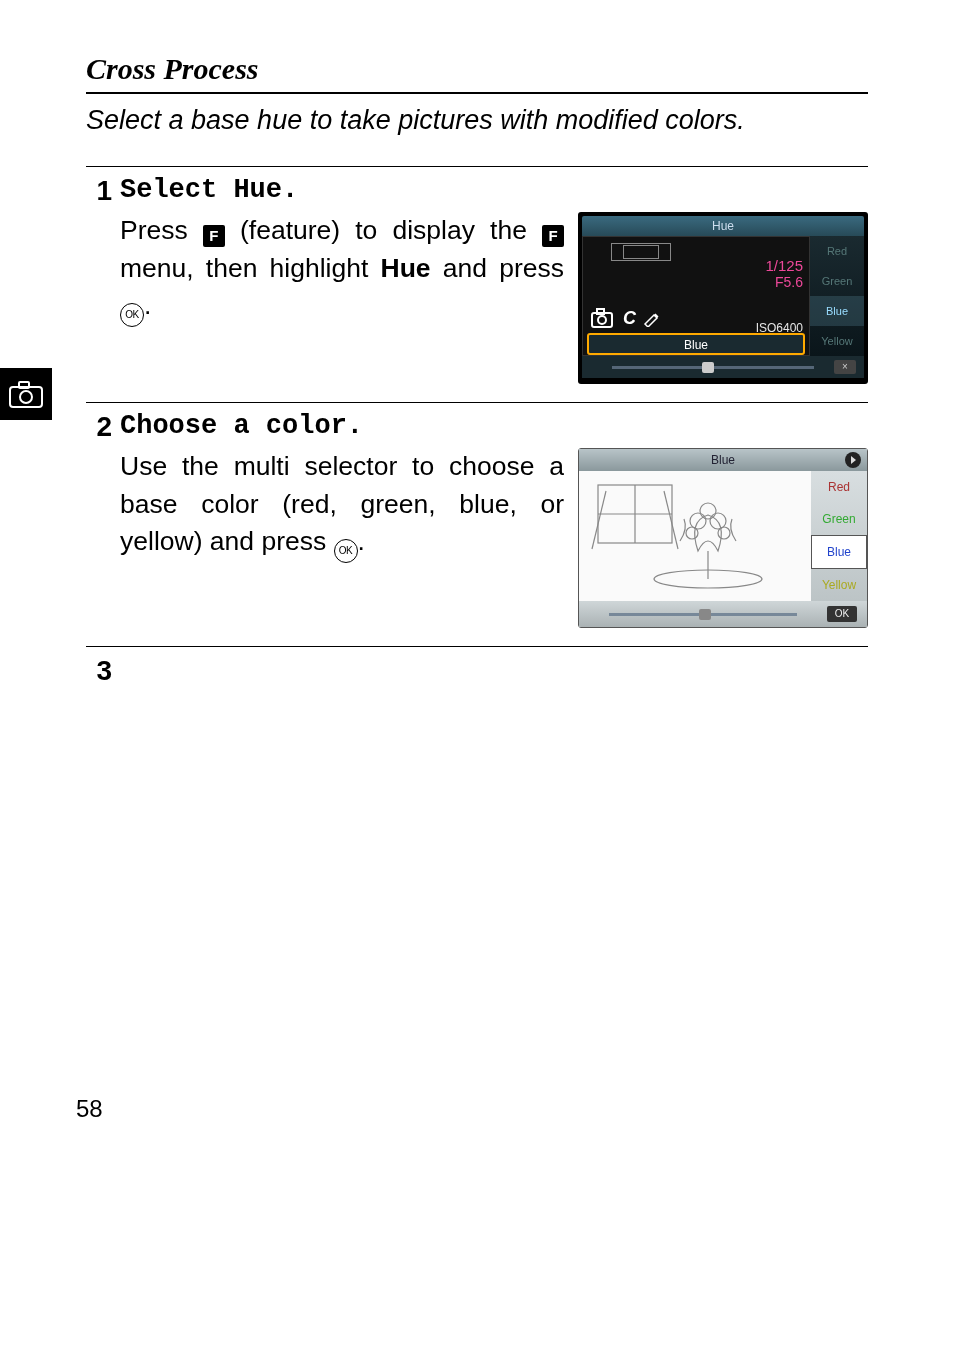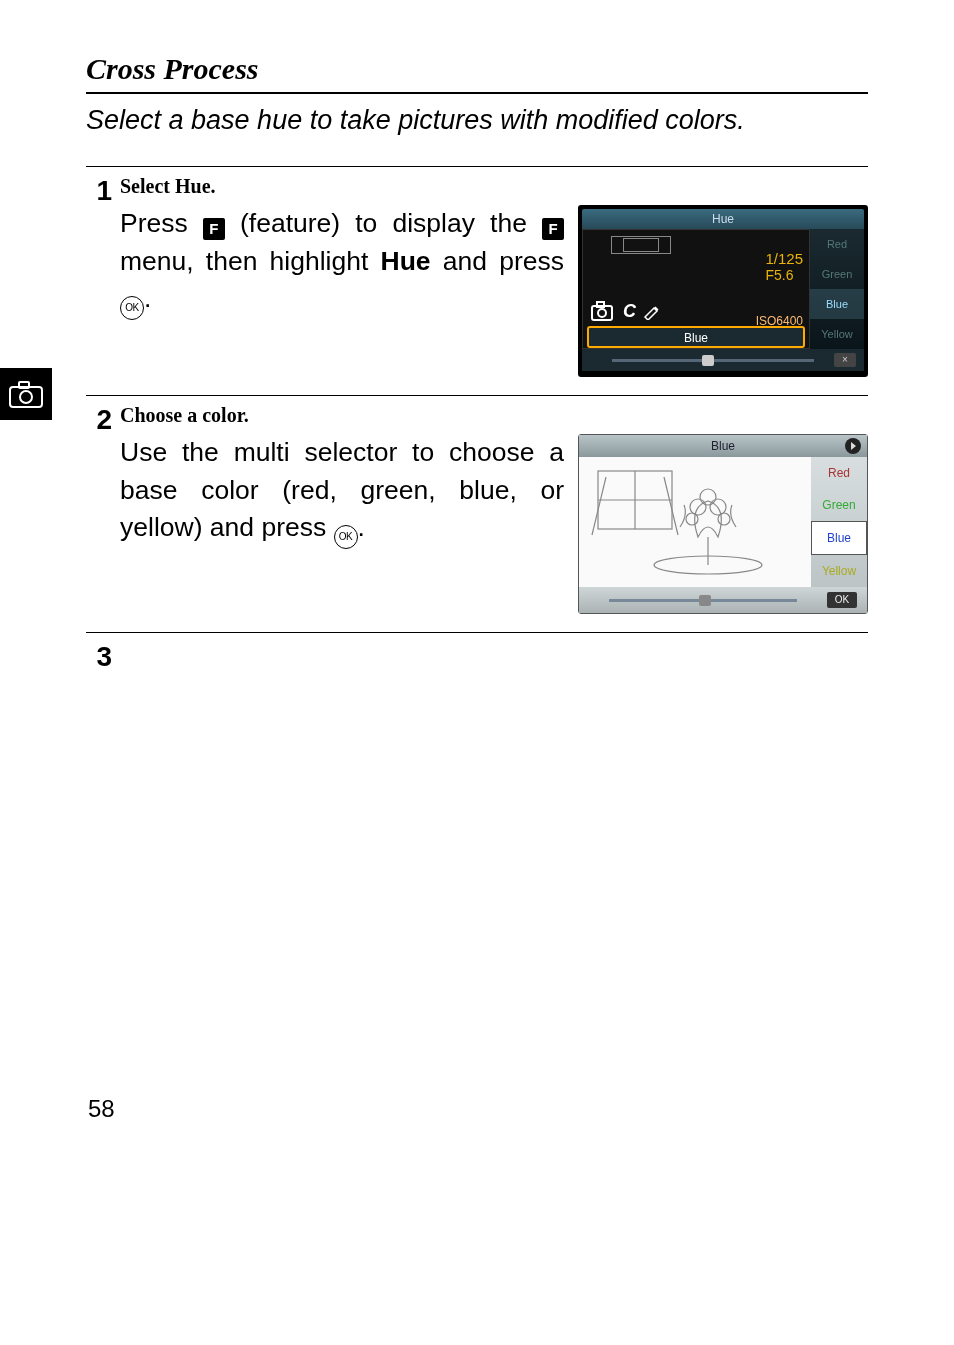--- a/index.html
+++ b/index.html
@@ -6,21 +6,21 @@
   html, body { width: 954px; height: 1345px; background: #fff; font-family: Georgia, 'Times New Roman', serif; color: #000; }
   .page { position: relative; width: 954px; height: 1163px; padding: 52px 86px 40px 86px; }
 
   .heading { font-style: italic; font-weight: bold; font-size: 30px; margin-bottom: 6px; font-family: Georgia, serif;}
   .hr { border: none; border-bottom: 2px solid #000; margin-bottom: 8px; }
   .intro { font-size: 27px; line-height: 1.35; margin-bottom: 28px; font-family: Arial, Helvetica, sans-serif; font-style: italic;}
 
   .step { border-top: 1px solid #000; padding-top: 8px; margin-top: 18px; display: flex; }
   .step-num { flex: 0 0 34px; font-weight: bold; font-size: 28px; text-align: right; padding-right: 8px; font-family: Arial, Helvetica, sans-serif;}
   .step-body { flex: 1; }
-  .step-title { font-weight: bold; font-size: 20px; margin-bottom: 6px; font-family: Liberation Serif, serif;}
+  .step-title { font-weight: bold; font-size: 27px; margin-bottom: 6px; font-family: Liberation Mono, monospace;}
   .step-text { font-size: 26.5px; line-height: 1.4; text-align: justify; font-family: Arial, Helvetica, sans-serif;}
   .with-image { display: flex; gap: 14px; margin-top: 7px; }
   .text-col { flex: 1; }
   .img-col { flex: 0 0 auto; }
 
   .bold { font-weight: bold; }
 
   
   .f-square {
     display: inline-flex; width: 22px; height: 22px; background: #000; color: #fff;
@@ -43,23 +43,23 @@
 
   
   .scr { background: #000; border-radius: 3px; position: relative; font-family: Arial, sans-serif; }
   .scr1 { width: 290px; height: 172px; padding: 4px; }
   .scr1 .topbar { height: 20px; background: linear-gradient(#3a6a7f,#274a58); color: #cde; font-size: 12px; text-align: center; line-height: 20px; border-radius:2px 2px 0 0;}
   .scr1 .main { display: flex; height: 120px; }
   .scr1 .left { flex: 1; background: #111; position: relative; border: 1px solid #333; }
   .scr1 .left .focus { position:absolute; top:6px; left:28px; width:60px; height:18px; border:1px solid #888;}
   .scr1 .left .focus2 { position:absolute; top:8px; left:40px; width:36px; height:14px; border:1px solid #888;}
   .scr1 .left .modeicon { position:absolute; bottom:26px; left:8px; color:#fff; font-size:18px; font-weight:bold; display:flex; align-items:center; gap:6px;}
-  .scr1 .left .exp { position:absolute; right:6px; top:20px; text-align:left; color:#eab308; font-size:14px;}
+  .scr1 .left .exp { position:absolute; right:6px; top:20px; text-align:right; color:#ec4899; font-size:14px;}
   .scr1 .left .exp .r1{ font-size:15px;}
-  .scr1 .left .iso { position:absolute; right:6px; bottom:20px; color:#fdba74; font-size:12px;}
+  .scr1 .left .iso { position:absolute; right:6px; bottom:20px; color:#e5e5e5; font-size:12px;}
   .scr1 .left .sel { position:absolute; left:4px; right:4px; bottom:0; height:22px; border:2px solid #fa0; background:#1a2a30; color:#fff; font-size:12px; text-align:center; line-height:20px; border-radius:3px;}
   .scr1 .right { width: 54px; background:linear-gradient(#1a2a30,#0a151a); display:flex; flex-direction:column; }
   .scr1 .right div { flex:1; display:flex; align-items:center; justify-content:center; font-size:11px; color:#577;}
   .scr1 .right .active { background: rgba(100,150,170,0.25); color:#9df;}
   .scr1 .btmbar { height:22px; background:#1a2a30; position:relative;}
   .scr1 .btmbar .slider { position:absolute; left:30px; right:50px; top:10px; height:3px; background:#567;}
   .scr1 .btmbar .thumb { position:absolute; left:120px; top:6px; width:12px; height:11px; background:#ccc; border-radius:2px;}
   .scr1 .btmbar .x { position:absolute; right:8px; top:4px; width:22px; height:14px; background:#444; border-radius:2px; color:#ccc; font-size:10px; text-align:center; line-height:14px;}
 
   
@@ -72,21 +72,21 @@
   .scr2 .side { width:56px; background:linear-gradient(#d8dee0,#bcc4c6); display:flex; flex-direction:column;}
   .scr2 .side div { flex:1; display:flex; align-items:center; justify-content:center; font-size:12px; color:#a33;}
   .scr2 .side .g { color:#3a3;} .scr2 .side .b { color:#24c; background:#fff; border:1px solid #555;} .scr2 .side .y{ color:#aa2;}
   .scr2 .btm { height:26px; background:linear-gradient(#cfd6d8,#aab2b4); position:relative;}
   .scr2 .btm .slider { position:absolute; left:30px; right:70px; top:12px; height:3px; background:#789;}
   .scr2 .btm .thumb { position:absolute; left:120px; top:8px; width:12px; height:11px; background:#888; border-radius:2px;}
   .scr2 .btm .ok { position:absolute; right:10px; top:5px; width:30px; height:16px; background:#333; color:#eee; font-size:10px; text-align:center; line-height:16px; border-radius:2px;}
   
   .draw svg { width:100%; height:100%; }
 
-  .pagenum { position: absolute; left: 88px; bottom: 40px; font-size: 24px; font-family: Arial, sans-serif;}
+  .pagenum { position: absolute; left: 76px; bottom: 40px; font-size: 24px; font-family: Arial, sans-serif;}
 </style>
 </head>
 <body>
 
 <div class="page">
 
   <div class="side-tab">
     <svg viewBox="0 0 34 28">
       <rect x="1" y="7" width="32" height="20" rx="3" fill="none" stroke="#fff" stroke-width="2"></rect>
       <rect x="10" y="2" width="10" height="6" rx="1" fill="none" stroke="#fff" stroke-width="2"></rect>

